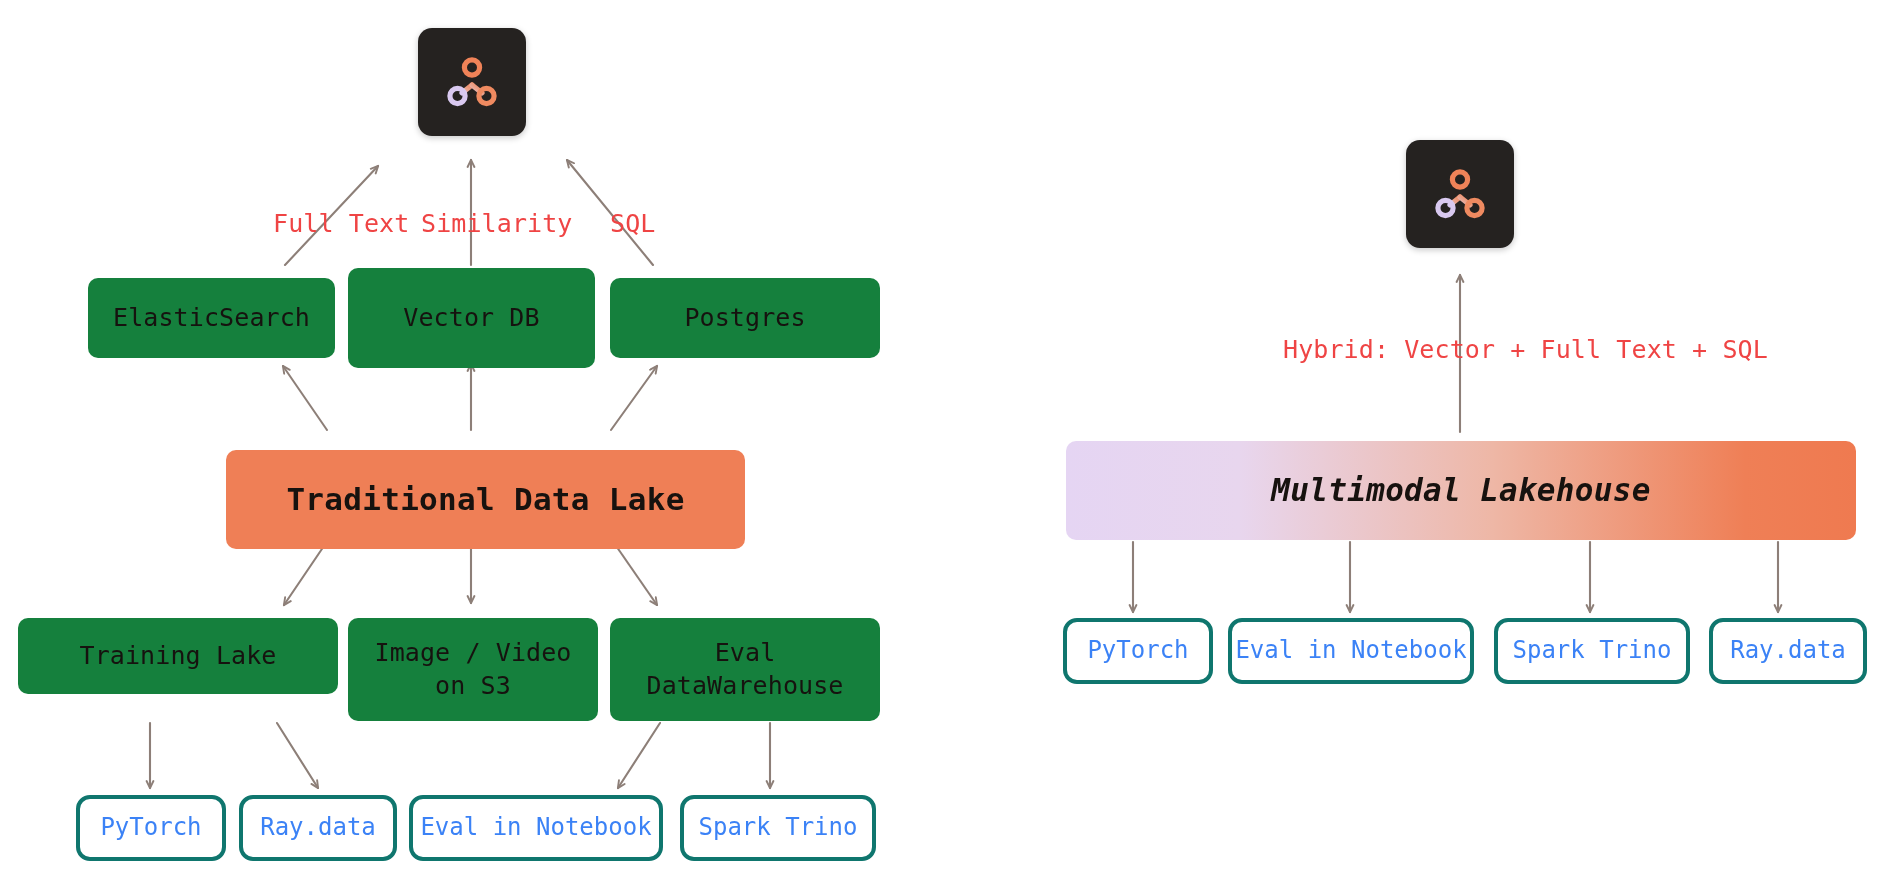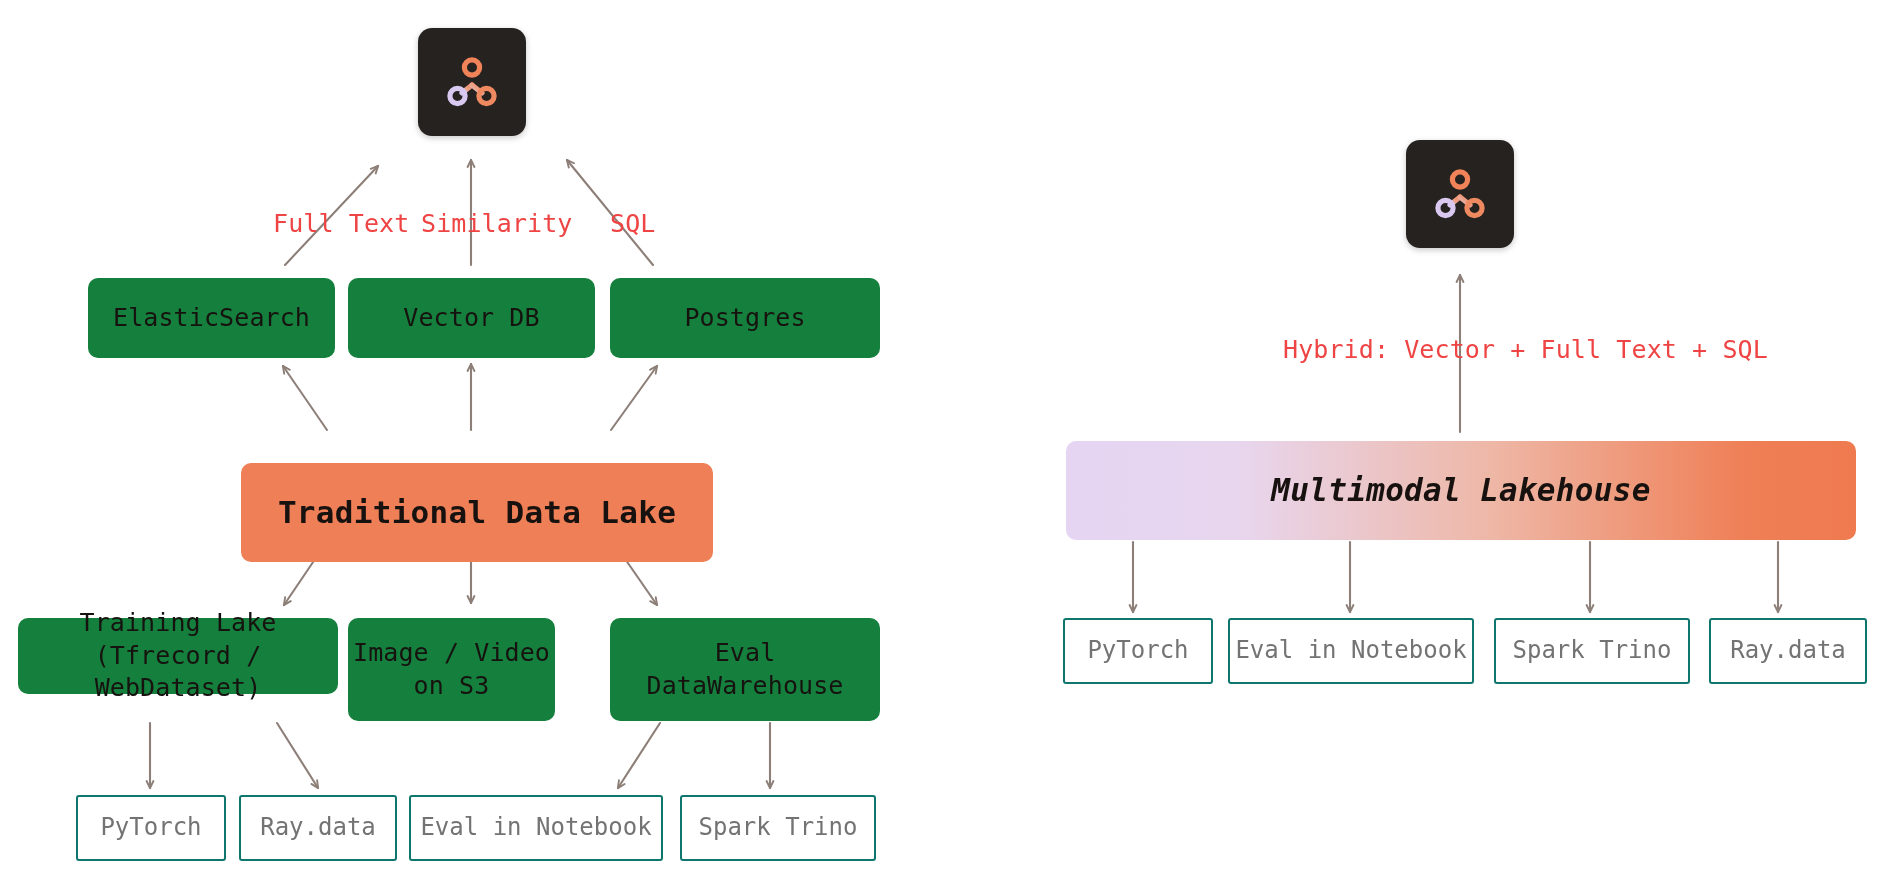--- a/index.html
+++ b/index.html
@@ -60,23 +60,23 @@
     background: linear-gradient(90deg, #e5d5f3 0%, #e8d6ee 22%, #eeb7a6 54%, #ef7f56 86%, #ef7a50 100%);
     border-radius: 10px;
     color: #17120f;
     font-size: 31px;
     font-weight: 700;
     letter-spacing: 0.3px;
   }
   
   .box-outline {
     background: #ffffff;
-    border: 2px solid #0f766e;
-    border-radius: 3px;
-    color: #737373;
+    border: 4px solid #0f766e;
+    border-radius: 14px;
+    color: #3b82f6;
     font-size: 24px;
   }
   
   .edge-label {
     position: absolute;
     font-size: 25px;
     color: #ef4444;
     white-space: nowrap;
     letter-spacing: 0.1px;
     margin-left: 12px;
@@ -163,36 +163,35 @@
   </svg>
 </div>
 
 <div class="edge-label" style="left:261px; top:209px;">Full Text</div>
 <div class="edge-label" style="left:409px; top:209px;">Similarity</div>
 <div class="edge-label" style="left:598px; top:209px;">SQL</div>
 
 <div class="node box-purple" style="left:88px; top:278px; width:247px; height:80px;">
   <span>ElasticSearch</span>
 </div>
-<div class="node box-purple" style="left:348px; top:278px; width:247px; height:80px;text-align:right;">
+<div class="node box-purple" style="left:348px; top:268px; width:247px; height:100px;text-align:right;">
   <span>Vector DB</span>
 </div>
 <div class="node box-purple" style="left:610px; top:278px; width:270px; height:80px;">
   <span>Postgres</span>
 </div>
 
-<div class="node box-orange" style="left:226px; top:463px; width:472px; height:99px;margin-left:15px;">
+<div class="node box-orange" style="left:226px; top:450px; width:519px; height:99px;">
   <span>Traditional Data Lake</span>
 </div>
 
 <div class="node box-purple" style="left:18px; top:618px; width:320px; height:76px; flex-direction:column;">
   <span>Training Lake</span>
-  <span>(Tfrecord / WebDataset)</span>
-</div>
-<div class="node box-purple" style="left:348px; top:618px; width:207px; height:103px; flex-direction:column;">
+</div>
+<div class="node box-purple" style="left:348px; top:618px; width:250px; height:103px; flex-direction:column;">
   <span>Image / Video</span>
   <span>on S3</span>
 </div>
 <div class="node box-purple" style="left:610px; top:618px; width:270px; height:103px;">
   <span>Eval DataWarehouse</span>
 </div>
 
 <div class="node box-outline" style="left:76px; top:795px; width:150px; height:66px;">
   <span>PyTorch</span>
 </div>

